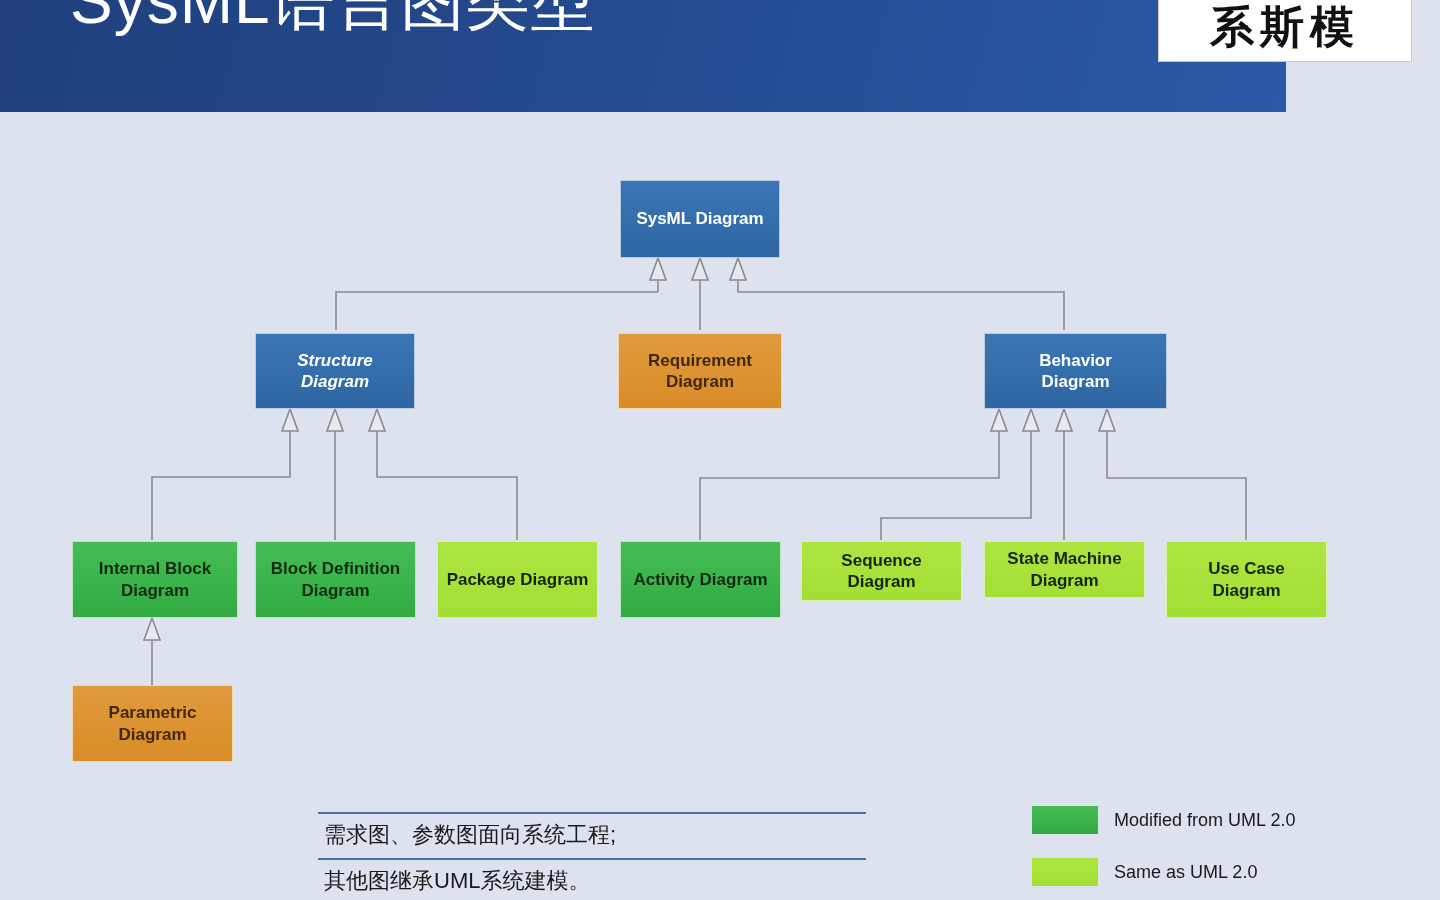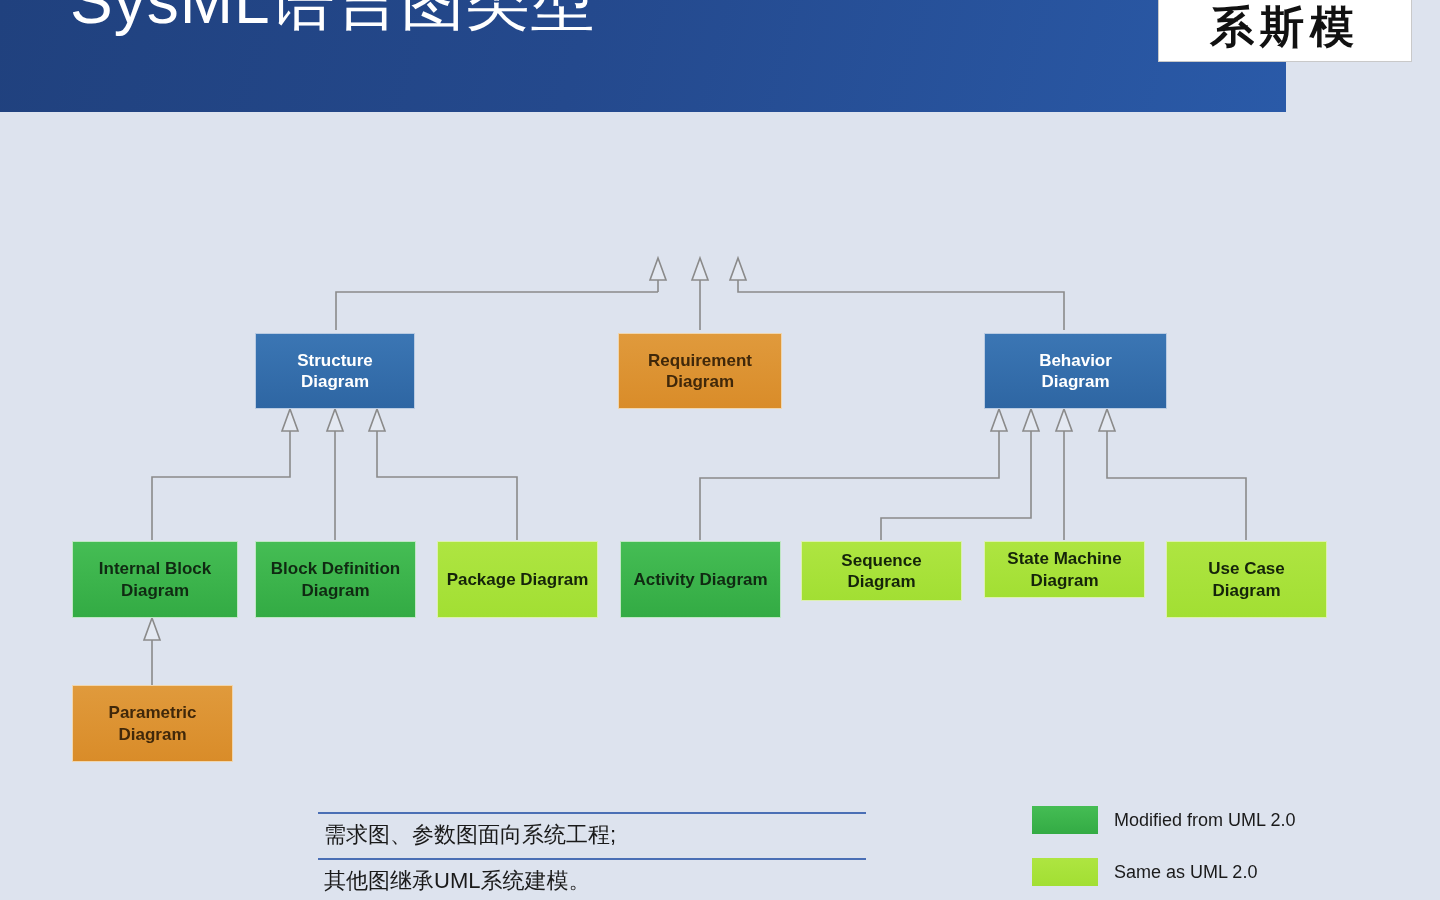--- a/index.html
+++ b/index.html
@@ -128,22 +128,25 @@
 
       <polygon points="999,297 991,319 1007,319"></polygon>
       <polygon points="1031,297 1023,319 1039,319"></polygon>
       <polygon points="1064,297 1056,319 1072,319"></polygon>
       <polygon points="1107,297 1099,319 1115,319"></polygon>
 
       <polygon points="152,506 144,528 160,528"></polygon>
     </g>
   </svg>
 
-
-  <div class="node blue" style="left:255px;top:221px;width:160px;height:76px;white-space:pre-line;">
+  <div class="node blue" style="left:620px;top:68px;width:160px;height:78px;">
+    <span>SysML Diagram</span>
+  </div>
+
+  <div class="node blue" style="left:255px;top:221px;width:160px;height:76px;white-space:pre-line;font-style:italic;">
     <span>Structure
 Diagram</span>
   </div>
   <div class="node orange" style="left:618px;top:221px;width:164px;height:76px;white-space:pre-line;">
     <span>Requirement
 Diagram</span>
   </div>
   <div class="node blue" style="left:984px;top:221px;width:183px;height:76px;white-space:pre-line;">
     <span>Behavior
 Diagram</span>

